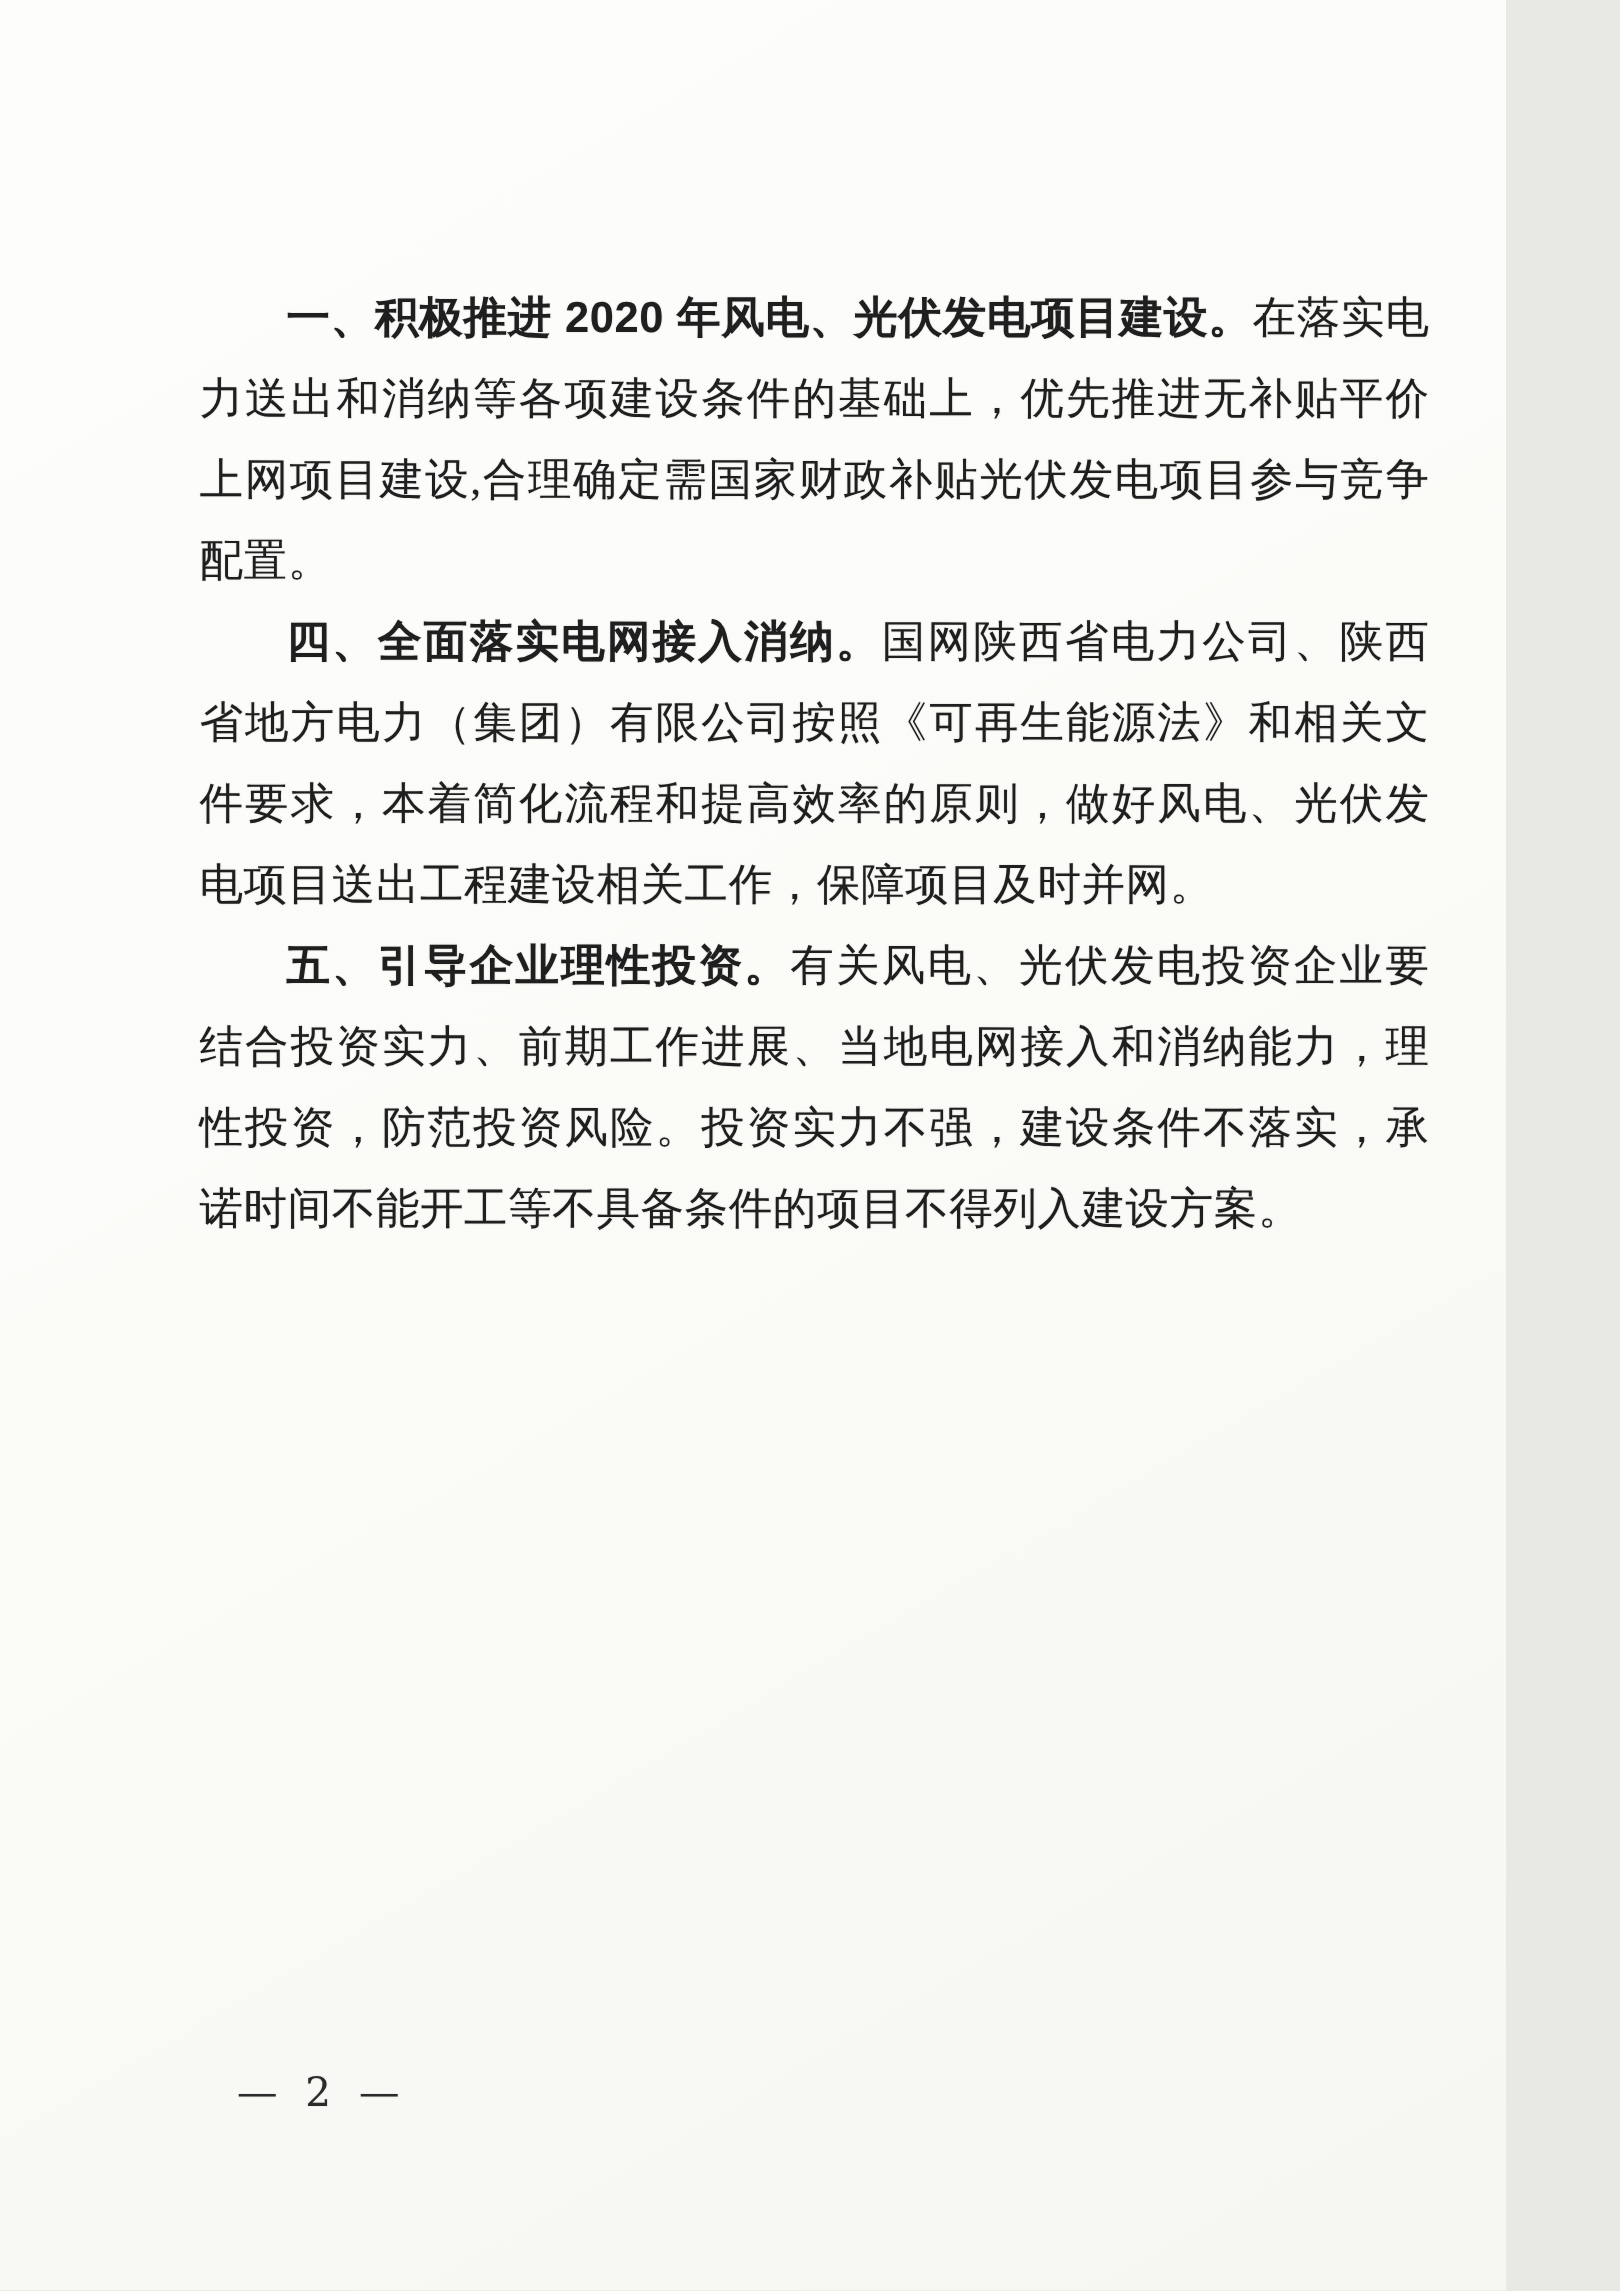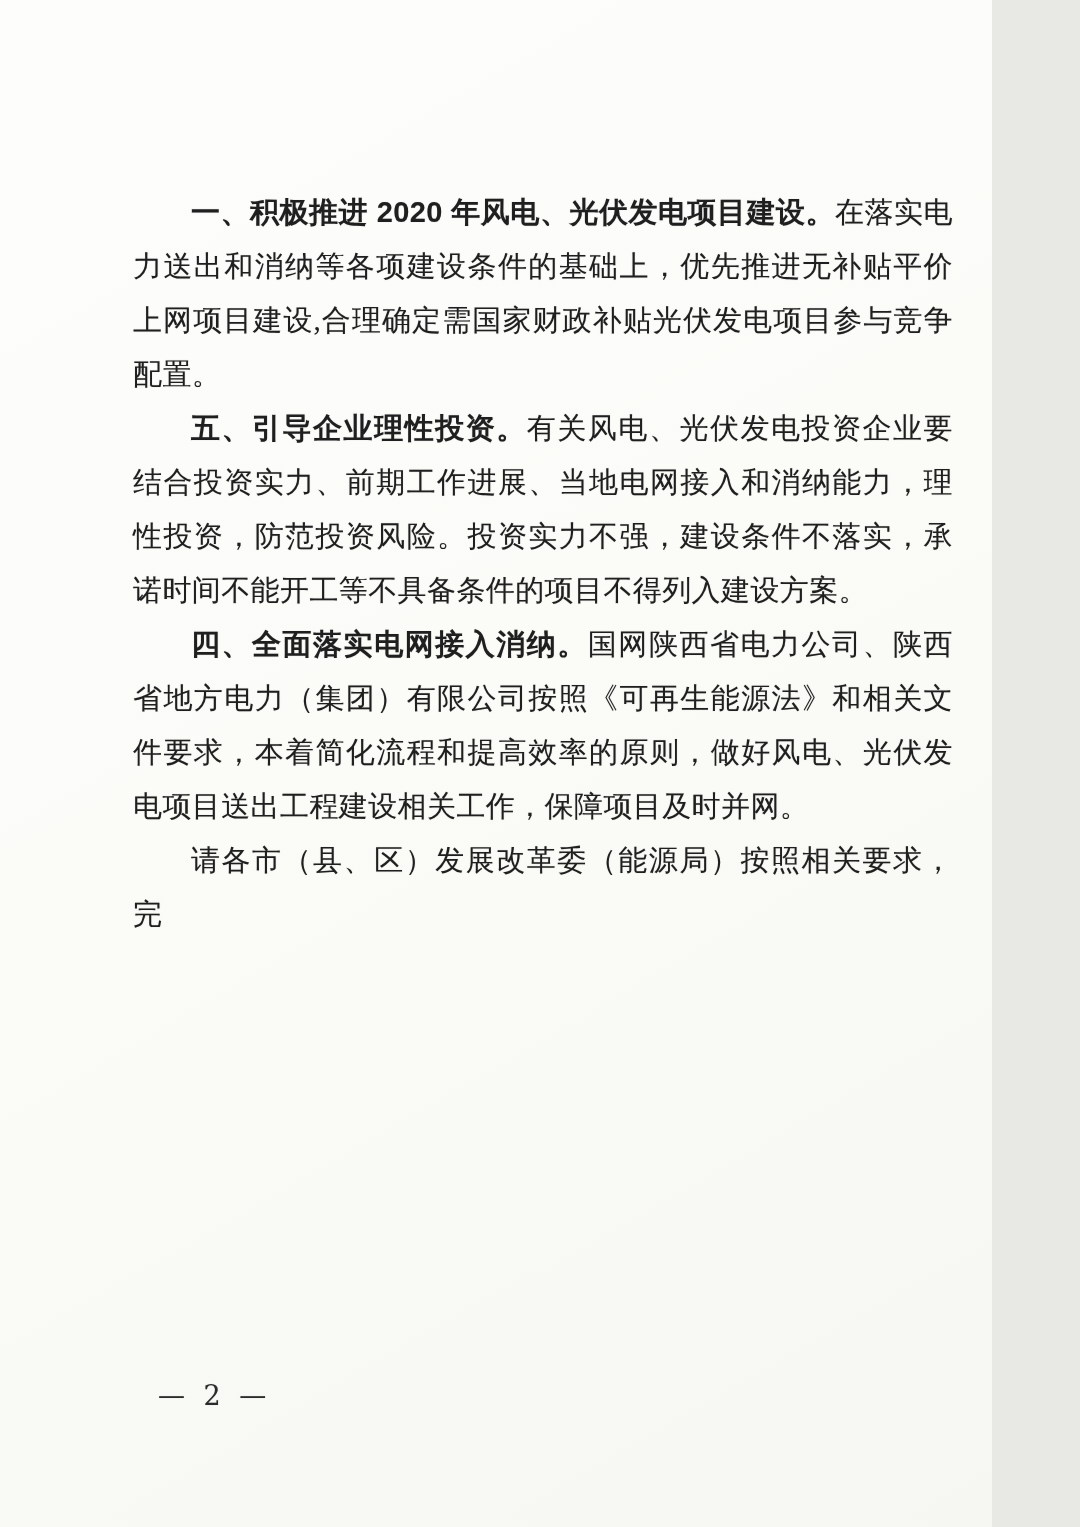--- a/index.html
+++ b/index.html
@@ -7,20 +7,21 @@
     padding: 0;
     background: #e8e8e5;
   }
   .page {
     position: relative;
     width: 992px;
     height: 1527px;
     overflow: hidden;
     background: linear-gradient(150deg, #fdfdfc 0%, #fbfbf8 45%, #f6f6f2 100%);
     font-family: "Liberation Serif", "DejaVu Serif", serif;
+    padding-left: 12px;
   }
   .text-block {
     position: absolute;
     left: 133px;
     top: 185px;
     width: 820px;
     color: #1f1f1f;
     font-size: 29px;
     line-height: 54px;
     text-align: justify;
@@ -64,23 +65,22 @@
     transform: rotate(28deg); opacity: 0.40;
   }
 </style>
 </head>
 <body>
 
 <div class="page">
 
   <div class="text-block">
     <p><span class="lead">一、积极推进 2020 年风电、光伏发电项目建设。</span><span>在落实电力送出和消纳等各项建设条件的基础上，优先推进无补贴平价上网项目建设,合理确定需国家财政补贴光伏发电项目参与竞争配置。</span></p>
+    <p><span class="lead">四、全面落实电网接入消纳。</span><span>国网陕西省电力公司、陕西省地方电力（集团）有限公司按照《可再生能源法》和相关文件要求，本着简化流程和提高效率的原则，做好风电、光伏发电项目送出工程建设相关工作，保障项目及时并网。</span></p>
     <p><span class="lead">五、引导企业理性投资。</span><span>有关风电、光伏发电投资企业要结合投资实力、前期工作进展、当地电网接入和消纳能力，理性投资，防范投资风险。投资实力不强，建设条件不落实，承诺时间不能开工等不具备条件的项目不得列入建设方案。</span></p>
-    <p><span class="lead">四、全面落实电网接入消纳。</span><span>国网陕西省电力公司、陕西省地方电力（集团）有限公司按照《可再生能源法》和相关文件要求，本着简化流程和提高效率的原则，做好风电、光伏发电项目送出工程建设相关工作，保障项目及时并网。</span></p>
-    <p><span class="lead"></span><span>请各市（县、区）发展改革委（能源局）按照相关要求，完</span></p>
   </div>
 
   <div class="page-number">— 2 —</div>
 
   <div class="speck speck-1"></div>
   <div class="speck speck-2"></div>
   <div class="speck speck-3"></div>
 
 </div>
 

